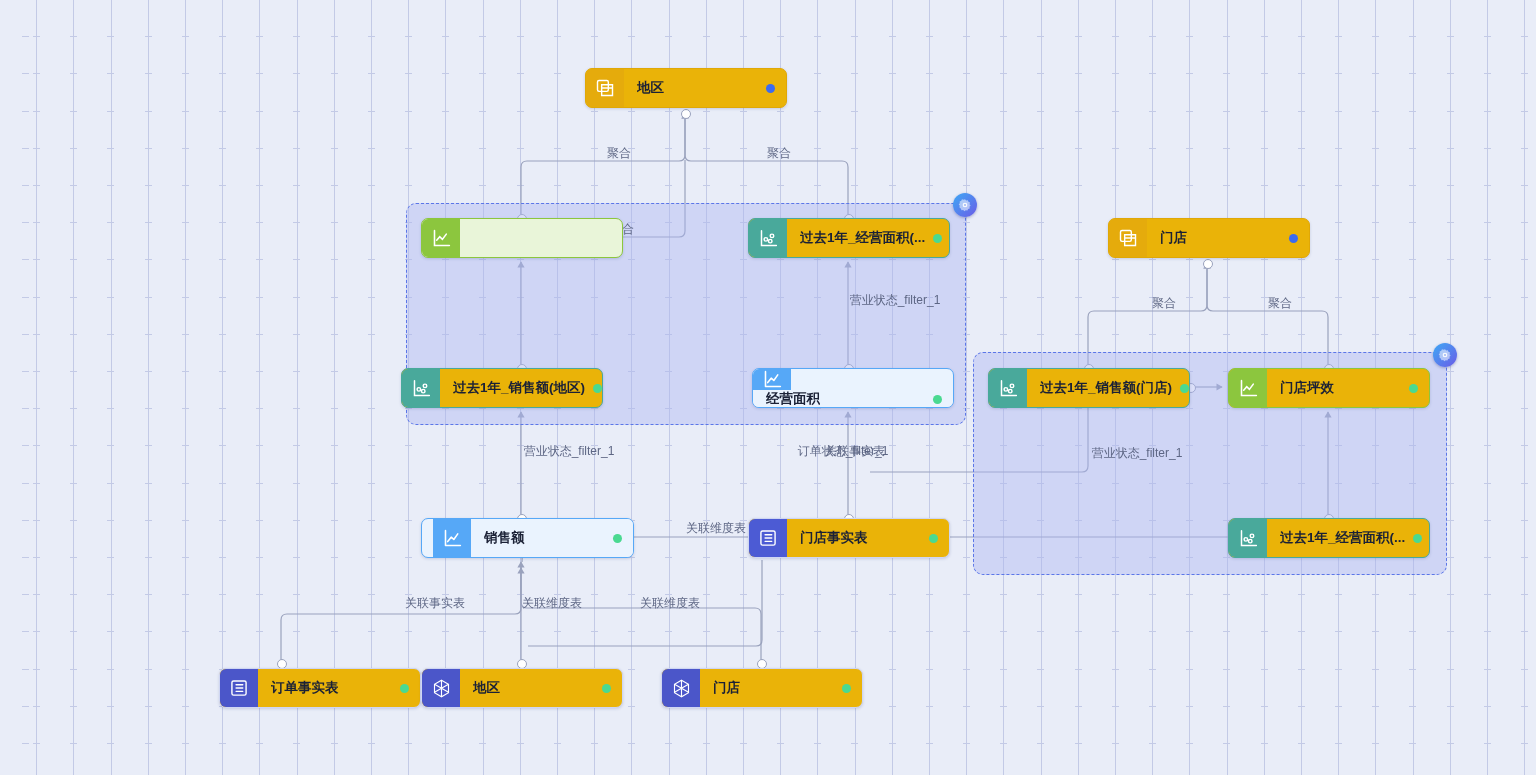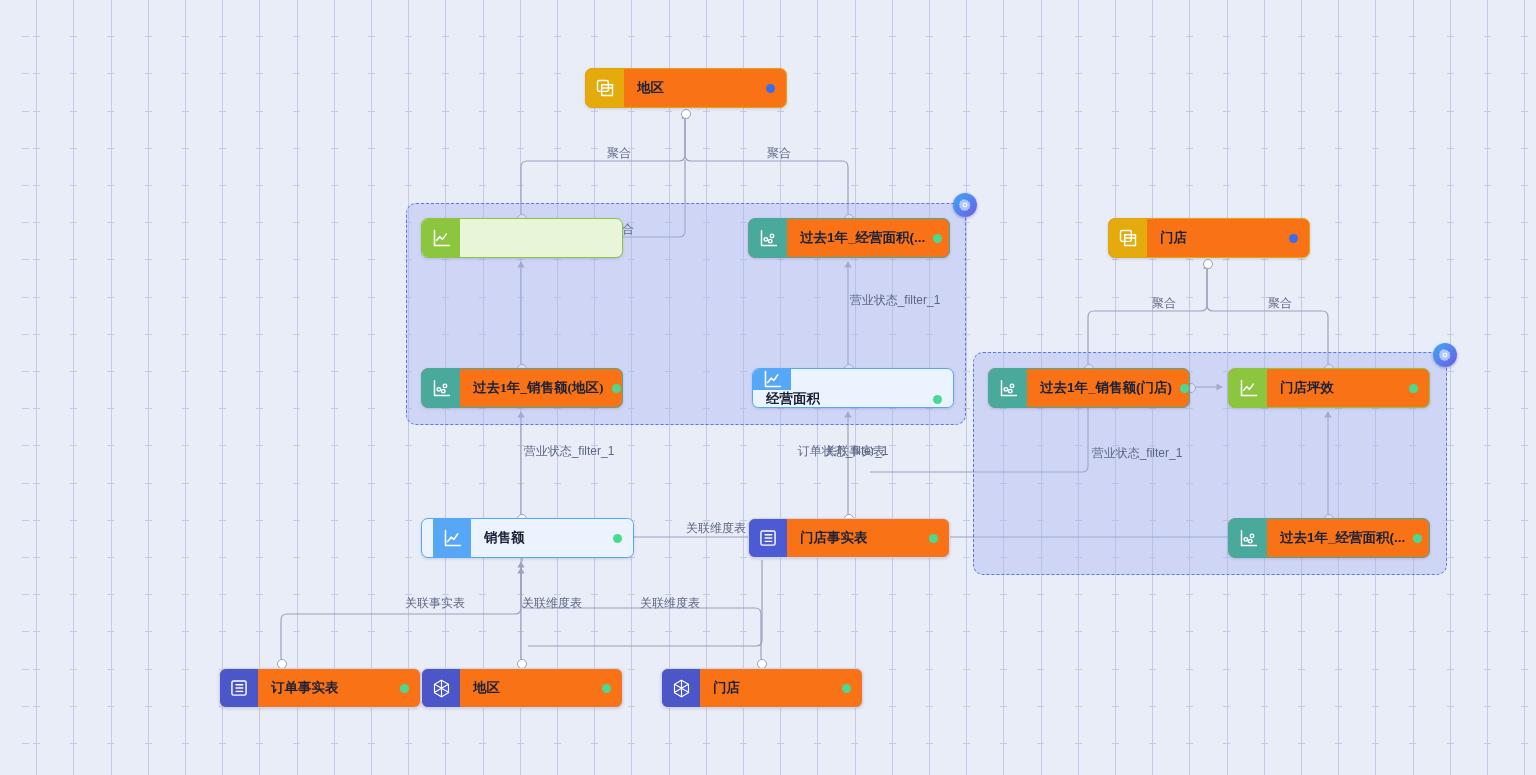--- a/index.html
+++ b/index.html
@@ -51,21 +51,21 @@
     background:linear-gradient(135deg,#3ea9f5 0%,#6b5ce7 100%);
     display:flex;align-items:center;justify-content:center;
     box-shadow:0 1px 3px rgba(40,50,120,.35);
     cursor:pointer;
   }
 
   
   .node{
     position:absolute;height:38px;display:flex;align-items:stretch;
     border-radius:7px;overflow:hidden;
-    background:#f97316;
+    background:#eab308;
     box-shadow:0 1px 3px rgba(40,50,120,.18);
     cursor:pointer;
   }
   .node .ic{
     width:38px;min-width:38px;display:flex;align-items:center;justify-content:center;
   }
   .node .body{
     flex:1;display:flex;align-items:center;justify-content:space-between;
     padding:0 11px 0 13px;
   }
@@ -249,21 +249,21 @@
           <circle cx="14" cy="15" r="2"></circle>
           <circle cx="16" cy="9" r="2"></circle>
       </svg>
     </div>
     <div class="body">
       <span class="label">过去1年_经营面积(...</span>
       <span class="dot green"></span>
     </div>
   </div>
 
-  <div class="node n-teal" style="left:421px;top:368px;width:200px;font-family:Liberation Serif, serif;">
+  <div class="node n-teal" style="left:401px;top:368px;width:200px;">
     <div class="ic">
       <svg width="21" height="21" viewBox="0 0 24 24" fill="none" stroke="#fff" stroke-width="1.7">
         <path d="M4 3v17h17" stroke-linecap="round"></path>
         <circle cx="9" cy="13" r="2"></circle>
           <circle cx="14" cy="15" r="2"></circle>
           <circle cx="16" cy="9" r="2"></circle>
       </svg>
     </div>
     <div class="body">
       <span class="label">过去1年_销售额(地区)</span>

